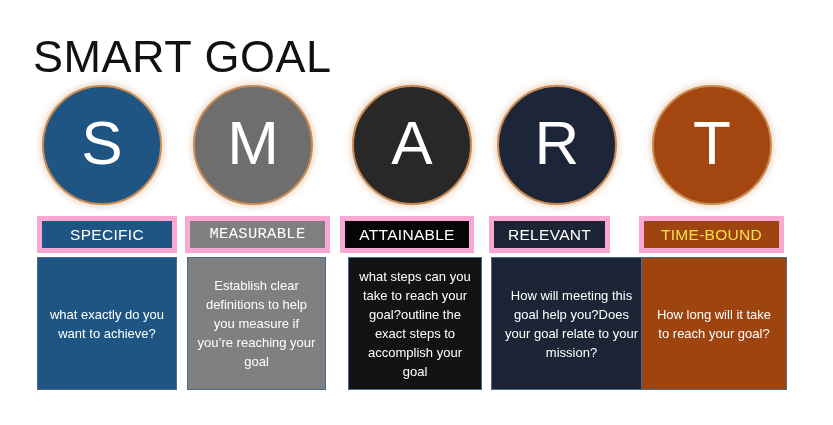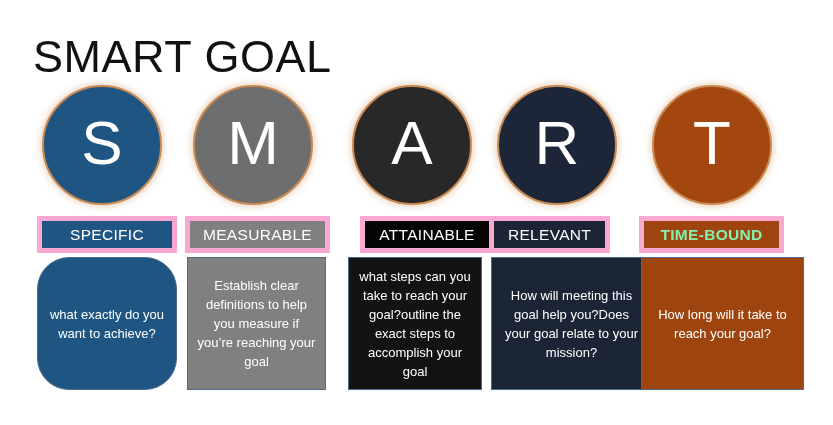--- a/index.html
+++ b/index.html
@@ -105,53 +105,53 @@
   }
 
   
   #col-0 { left: 37px; }
   #col-0 .circle     { left: 5px; }
   #col-0 .header-bar { left: 0px;  width: 140px; }
   #col-0 .body-box   { left: 0px;  width: 140px; }
 
   #col-1 { left: 185px; }
   #col-1 .circle     { left: 8px; }
-  #col-1 .header-bar { left: 0px;  width: 145px; }
+  #col-1 .header-bar { left: 0px;  width: 145px; font-family: Liberation Mono, monospace; }
   #col-1 .body-box   { left: 2px;  width: 139px; }
 
   #col-2 { left: 340px; }
   #col-2 .circle     { left: 12px; }
-  #col-2 .header-bar { left: 20px;  width: 134px; }
+  #col-2 .header-bar { left: 0;  width: 134px; }
   #col-2 .body-box   { left: 8px;  width: 134px; }
 
   #col-3 { left: 489px; }
   #col-3 .circle     { left: 8px; }
   #col-3 .header-bar { left: 0px;  width: 121px; }
   #col-3 .body-box   { left: 2px;  width: 161px; }
 
   #col-4 { left: 637px; }
   #col-4 .circle     { left: 15px; }
   #col-4 .header-bar { left: 2px;  width: 145px; }
-  #col-4 .body-box   { left: 4px;  width: 163px; }
+  #col-4 .body-box   { left: 4px;  width: 146px; }
 </style>
 </head>
 <body style="background: rgb(255, 255, 255);">
 
 <div id="canvas" style="background: rgb(255, 255, 255);">
 
   <div class="title" style="color: rgb(17, 17, 17); margin-top: 20px;">SMART GOAL</div>
 
   <div class="column" id="col-0">
     <div class="circle" style="background: rgb(31, 85, 130); border-color: rgb(201, 138, 82);">
       <span class="circle-letter">S</span>
     </div>
     <div class="header-bar" style="background: rgb(31, 85, 130);">
       <span class="header-label" style="color: rgb(255, 255, 255);">SPECIFIC</span>
     </div>
-    <div class="body-box" style="background: rgb(31, 85, 130); border-radius: 32px;">
+    <div class="body-box" style="background: rgb(31, 85, 130);">
       <span class="body-text" style="color: rgb(255, 255, 255);">what exactly do you want to achieve?</span>
     </div>
   </div>
 
   <div class="column" id="col-1">
     <div class="circle" style="background: rgb(110, 110, 110); border-color: rgb(201, 138, 82);">
       <span class="circle-letter">M</span>
     </div>
     <div class="header-bar" style="background: rgb(128, 128, 128);">
       <span class="header-label" style="color: rgb(255, 255, 255);">MEASURABLE</span>
@@ -183,20 +183,20 @@
     <div class="body-box" style="background: rgb(27, 37, 53);">
       <span class="body-text" style="color: rgb(255, 255, 255);">How will meeting this goal help you?Does your goal relate to your mission?</span>
     </div>
   </div>
 
   <div class="column" id="col-4">
     <div class="circle" style="background: rgb(164, 70, 15); border-color: rgb(201, 138, 82);">
       <span class="circle-letter">T</span>
     </div>
     <div class="header-bar" style="background: rgb(158, 68, 15);">
-      <span class="header-label" style="color: #86efac; font-weight: bold;">TIME-BOUND</span>
+      <span class="header-label" style="color: #fde047;">TIME-BOUND</span>
     </div>
     <div class="body-box" style="background: rgb(158, 68, 15);">
       <span class="body-text" style="color: rgb(255, 255, 255);">How long will it take to reach your goal?</span>
     </div>
   </div>
 
 </div>
 
 </body></html>

